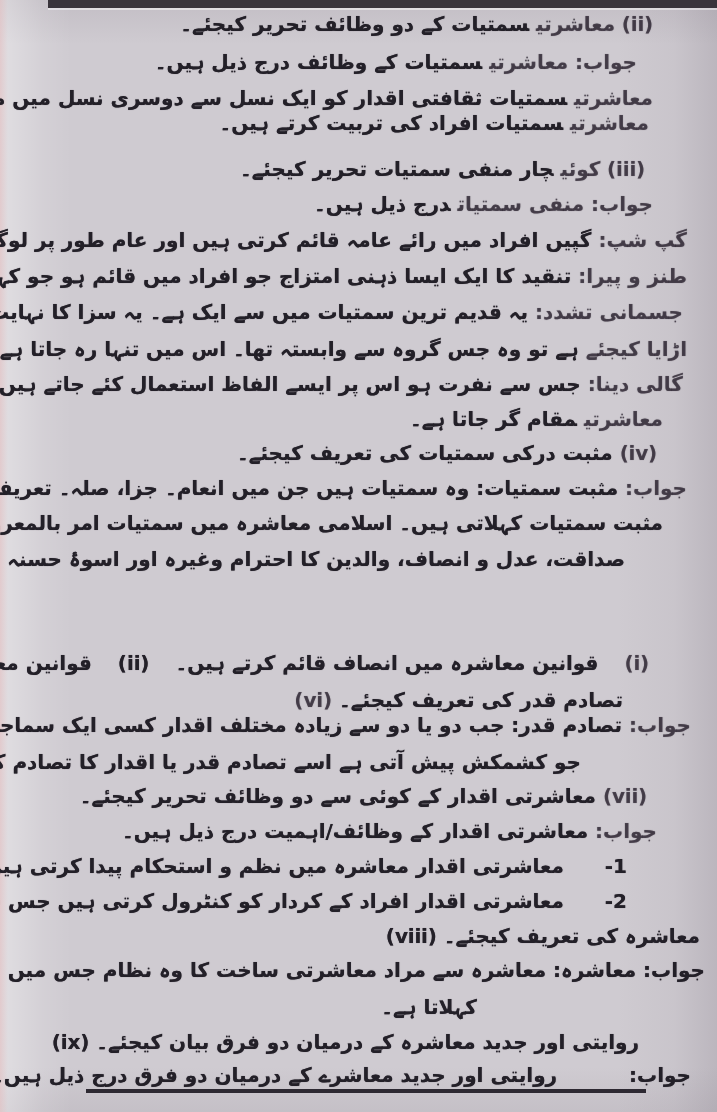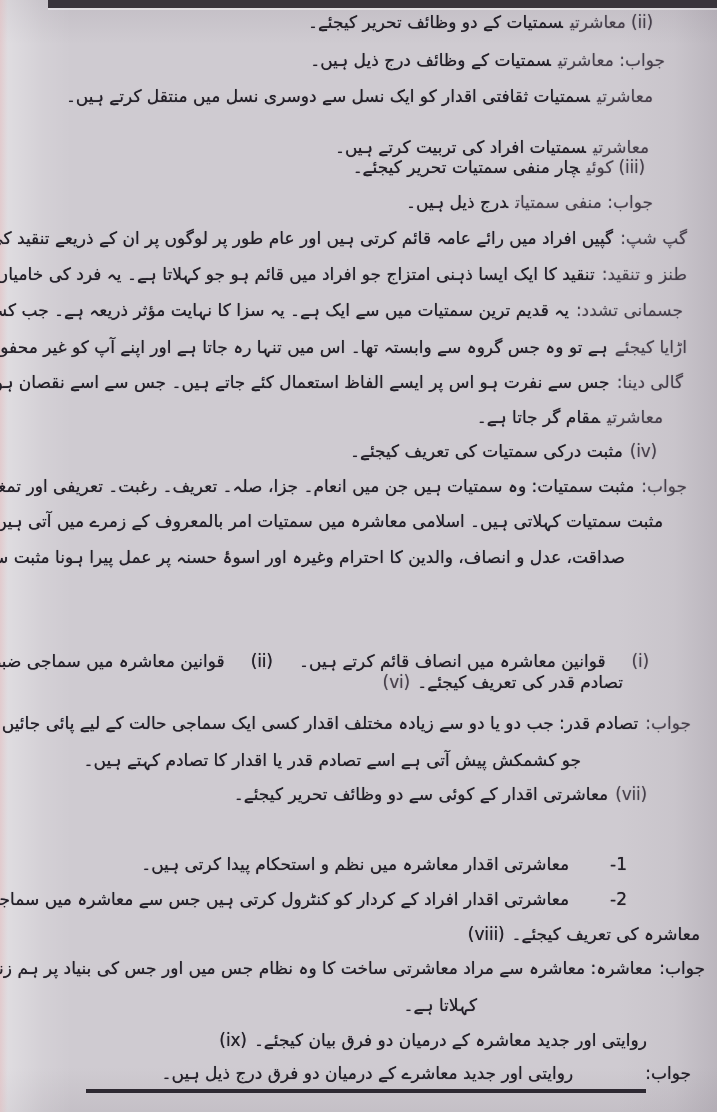--- a/index.html
+++ b/index.html
@@ -11,68 +11,69 @@
       linear-gradient(90deg, rgba(255,255,255,.38) 0%, rgba(255,255,255,.10) 6%, rgba(255,255,255,0) 10%),
       linear-gradient(270deg, rgba(108,98,112,.20) 0%, rgba(108,98,112,.06) 6%, rgba(108,98,112,0) 14%),
       linear-gradient(180deg, rgba(120,110,122,.14) 0%, rgba(120,110,122,0) 4%, rgba(120,110,122,0) 96%, rgba(120,110,122,.12) 100%);
     font-family:"DejaVu Sans","Liberation Sans",sans-serif;
   }
   .page{position:absolute;inset:0;}
   .scanbar{position:absolute;top:0;left:48px;right:0;height:8px;background:#39343b;box-shadow:0 2px 0 rgba(255,255,255,.45);}
   .rule{position:absolute;top:1089px;left:86px;width:560px;height:4px;background:#2d2932;box-shadow:0 6px 0 -3px rgba(85,78,92,.45);}
   .line{
     position:absolute;direction:rtl;white-space:nowrap;
-    font-size:17px;font-weight:400;color:#232028;letter-spacing:-0.2px;
+    font-size:20px;font-weight:700;color:#232028;letter-spacing:-0.2px;
     text-shadow:0 0 .7px rgba(25,18,30,.75);
   }
   .line span+span{margin-right:7px;}
   .faded{color:rgba(58,50,64,.38);filter:blur(.7px);}
   .marker{direction:ltr;unicode-bidi:isolate;}
   .l19 span+span{margin-right:26px;}
   .l25 span+span,.l26 span+span{margin-right:41px;}
   .l31 span+span{margin-right:72px;}
-  .l1{top:12px;right:64px;}   .l2{top:50px;right:52px;}   .l3{top:86px;right:64px;}
-  .l4{top:137px;right:68px;}  .l5{top:157px;right:72px;}  .l6{top:192px;right:64px;}
+  .l1{top:12px;right:64px;}   .l2{top:50px;right:80px;}   .l3{top:86px;right:64px;}
+  .l4{top:111px;right:68px;}  .l5{top:157px;right:72px;}  .l6{top:192px;right:64px;}
   .l7{top:228px;right:30px;}  .l8{top:264px;right:30px;}  .l9{top:300px;right:34px;}
   .l10{top:337px;right:30px;} .l11{top:372px;right:34px;} .l12{top:407px;right:54px;}
   .l13{top:441px;right:60px;} .l14{top:476px;right:30px;} .l15{top:511px;right:54px;}
   .l16{top:547px;right:92px;} .l17{top:581px;right:94px;} .l18{top:616px;right:62px;}
-  .l19{top:651px;right:68px;} .l20{top:672px;right:94px;} .l21{top:713px;right:26px;}
+  .l19{top:651px;right:68px;} .l20{top:688px;right:94px;} .l21{top:713px;right:26px;}
   .l22{top:750px;right:136px;}.l23{top:784px;right:70px;} .l24{top:819px;right:60px;}
   .l25{top:854px;right:90px;} .l26{top:889px;right:90px;} .l27{top:924px;right:17px;}
-  .l28{top:958px;right:12px;} .l29{top:995px;right:240px;margin-left:43px;}.l30{top:1030px;right:70px;text-align:right;}
+  .l28{top:958px;right:12px;} .l29{top:995px;right:240px;margin-left:43px;}.l30{top:1030px;right:78px;text-align:right;}
   .l31{top:1063px;right:26px;}
 </style>
 </head>
 <body>
 
 <div class="page">
   <div class="scanbar"></div>
 
   <div class="line l1"><span class="faded">(ii) معاشرتی</span><span>سمتیات کے دو وظائف تحریر کیجئے۔</span></div>
   <div class="line l2"><span class="faded">جواب: معاشرتی</span><span>سمتیات کے وظائف درج ذیل ہیں۔</span></div>
   <div class="line l3"><span class="faded">معاشرتی</span><span>سمتیات ثقافتی اقدار کو ایک نسل سے دوسری نسل میں منتقل کرتے ہیں۔</span></div>
   <div class="line l4"><span class="faded">معاشرتی</span><span>سمتیات افراد کی تربیت کرتے ہیں۔</span></div>
   <div class="line l5"><span class="faded">(iii) کوئی</span><span>چار منفی سمتیات تحریر کیجئے۔</span></div>
   <div class="line l6"><span class="faded">جواب: منفی سمتیات</span><span>درج ذیل ہیں۔</span></div>
   <div class="line l7"><span class="faded">گپ شپ:</span><span>گپیں افراد میں رائے عامہ قائم کرتی ہیں اور عام طور پر لوگوں پر ان کے ذریعے تنقید کی جاتی ہے۔</span></div>
-  <div class="line l8"><span class="faded">طنز و تنقید:</span><span>تنقید کا ایک ایسا ذہنی امتزاج جو افراد میں قائم ہو جو کہلاتا ہے۔ یہ فرد کی خامیاں ظاہر کرنے کا انداز ہے۔</span></div>
+  <div class="line l8"><span class="faded">طنز و پیرا:</span><span>تنقید کا ایک ایسا ذہنی امتزاج جو افراد میں قائم ہو جو کہلاتا ہے۔ یہ فرد کی خامیاں ظاہر کرنے کا انداز ہے۔</span></div>
   <div class="line l9"><span class="faded">جسمانی تشدد:</span><span>یہ قدیم ترین سمتیات میں سے ایک ہے۔ یہ سزا کا نہایت مؤثر ذریعہ ہے۔ جب کسی کا مذاق</span></div>
   <div class="line l10"><span class="faded">اڑایا کیجئے</span><span>ہے تو وہ جس گروہ سے وابستہ تھا۔ اس میں تنہا رہ جاتا ہے اور اپنے آپ کو غیر محفوظ سمجھنے لگتا ہے۔</span></div>
   <div class="line l11"><span class="faded">گالی دینا:</span><span>جس سے نفرت ہو اس پر ایسے الفاظ استعمال کئے جاتے ہیں۔ جس سے اسے نقصان ہوتا ہے۔ اس کا</span></div>
   <div class="line l13"><span class="faded marker">(iv)</span><span>مثبت درکی سمتیات کی تعریف کیجئے۔</span></div>
   <div class="line l12"><span class="faded">معاشرتی</span><span>مقام گر جاتا ہے۔</span></div>
   <div class="line l14"><span class="faded">جواب:</span><span>مثبت سمتیات: وہ سمتیات ہیں جن میں انعام۔ جزا، صلہ۔ تعریف۔ رغبت۔ تعریفی اور تمغے وغیرہ کا اشارہ ہو</span></div>
   <div class="line l15"><span>مثبت سمتیات کہلاتی ہیں۔ اسلامی معاشرہ میں سمتیات امر بالمعروف کے زمرے میں آتی ہیں۔ ایمانداری،</span></div>
   <div class="line l16"><span>صداقت، عدل و انصاف، والدین کا احترام وغیرہ اور اسوۂ حسنہ پر عمل پیرا ہونا مثبت سمتیات ہیں۔</span></div>
   <div class="line l19"><span class="faded marker">(i)</span><span>قوانین معاشرہ میں انصاف قائم کرتے ہیں۔</span><span class="marker">(ii)</span><span>قوانین معاشرہ میں سماجی ضبط قائم کرتے ہیں۔</span></div>
   <div class="line l20"><span>تصادم قدر کی تعریف کیجئے۔</span><span class="faded marker">(vi)</span></div>
   <div class="line l21"><span class="faded">جواب:</span><span>تصادم قدر: جب دو یا دو سے زیادہ مختلف اقدار کسی ایک سماجی حالت کے لیے پائی جائیں تو ان کے انتخاب میں</span></div>
   <div class="line l22"><span>جو کشمکش پیش آتی ہے اسے تصادم قدر یا اقدار کا تصادم کہتے ہیں۔</span></div>
   <div class="line l23"><span class="faded marker">(vii)</span><span>معاشرتی اقدار کے کوئی سے دو وظائف تحریر کیجئے۔</span></div>
+  <div class="line l24"><span class="faded">جواب:</span><span>معاشرتی اقدار کے وظائف/اہمیت درج ذیل ہیں۔</span></div>
   <div class="line l25"><span class="marker">-1</span><span>معاشرتی اقدار معاشرہ میں نظم و استحکام پیدا کرتی ہیں۔</span></div>
   <div class="line l26"><span class="marker">-2</span><span>معاشرتی اقدار افراد کے کردار کو کنٹرول کرتی ہیں جس سے معاشرہ میں سماجی ضبط قائم ہوتا ہے۔</span></div>
   <div class="line l27"><span>معاشرہ کی تعریف کیجئے۔</span><span class="marker">(viii)</span></div>
   <div class="line l28"><span>جواب:</span><span>معاشرہ: معاشرہ سے مراد معاشرتی ساخت کا وہ نظام جس میں اور جس کی بنیاد پر ہم زندگی بسر کرتے ہیں معاشرہ</span></div>
   <div class="line l29"><span>کہلاتا ہے۔</span></div>
   <div class="line l30"><span>روایتی اور جدید معاشرہ کے درمیان دو فرق بیان کیجئے۔</span><span class="marker">(ix)</span></div>
   <div class="line l31"><span>جواب:</span><span>روایتی اور جدید معاشرے کے درمیان دو فرق درج ذیل ہیں۔</span></div>
 
   <div class="rule"></div>
 </div>

